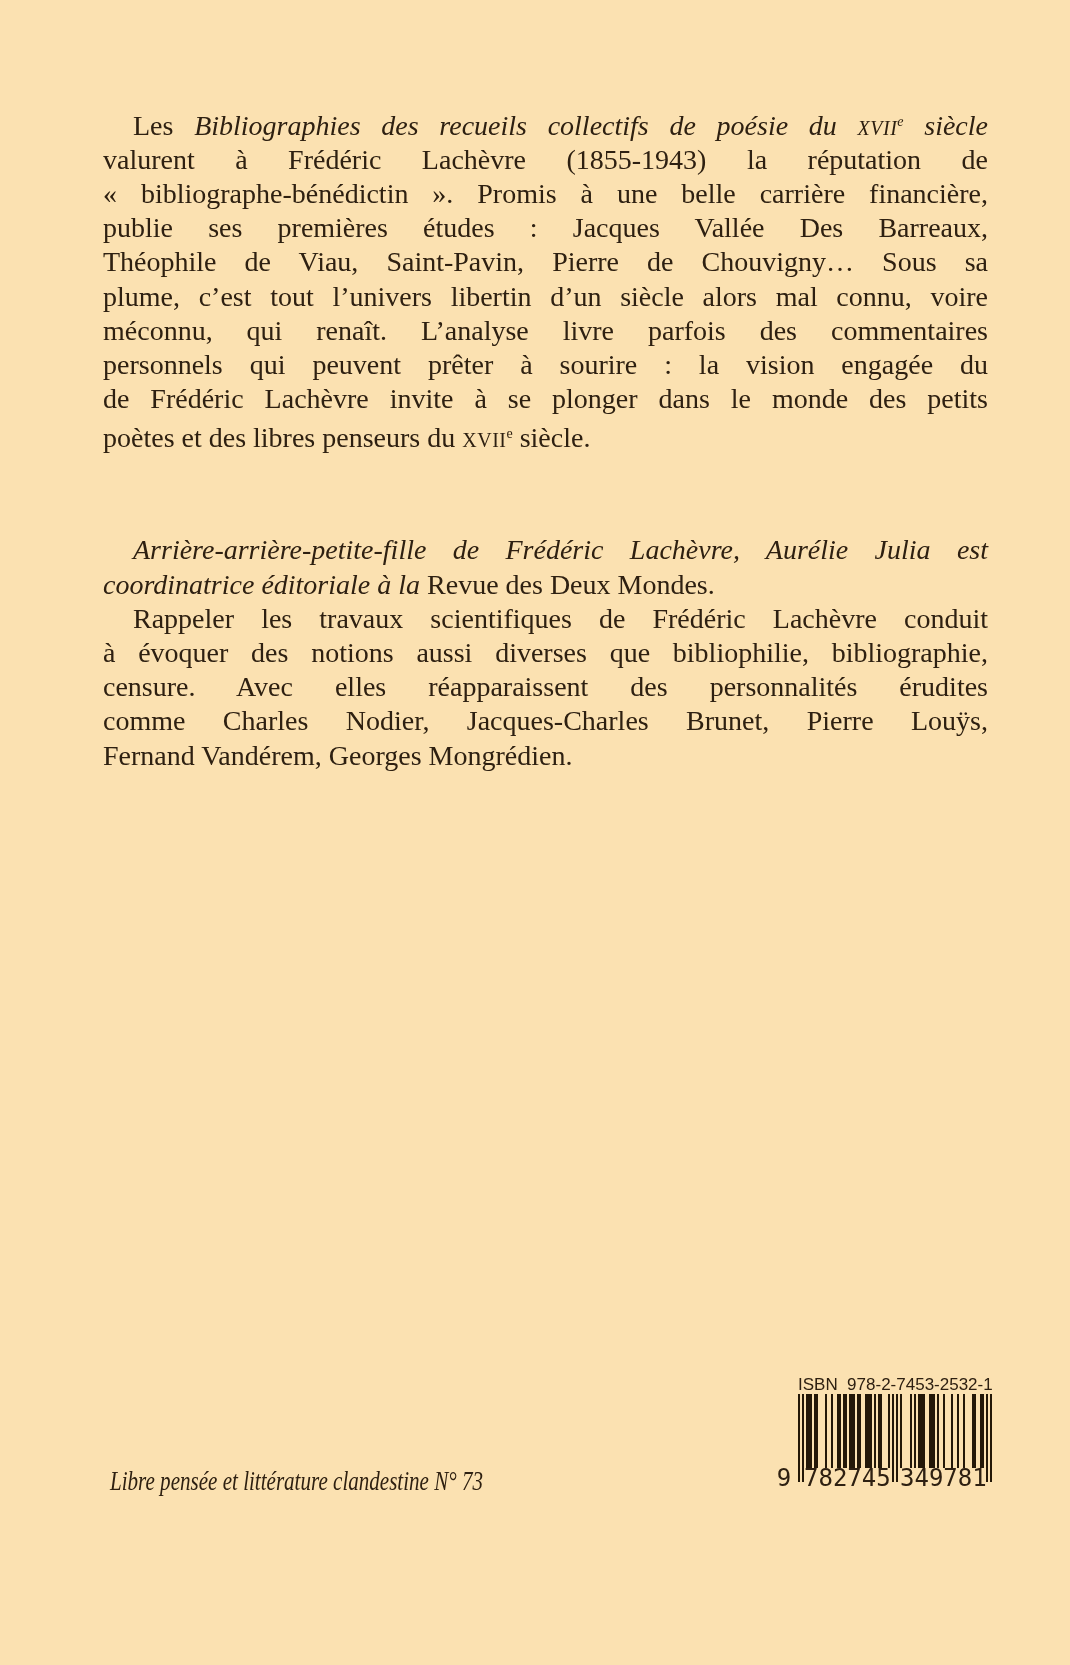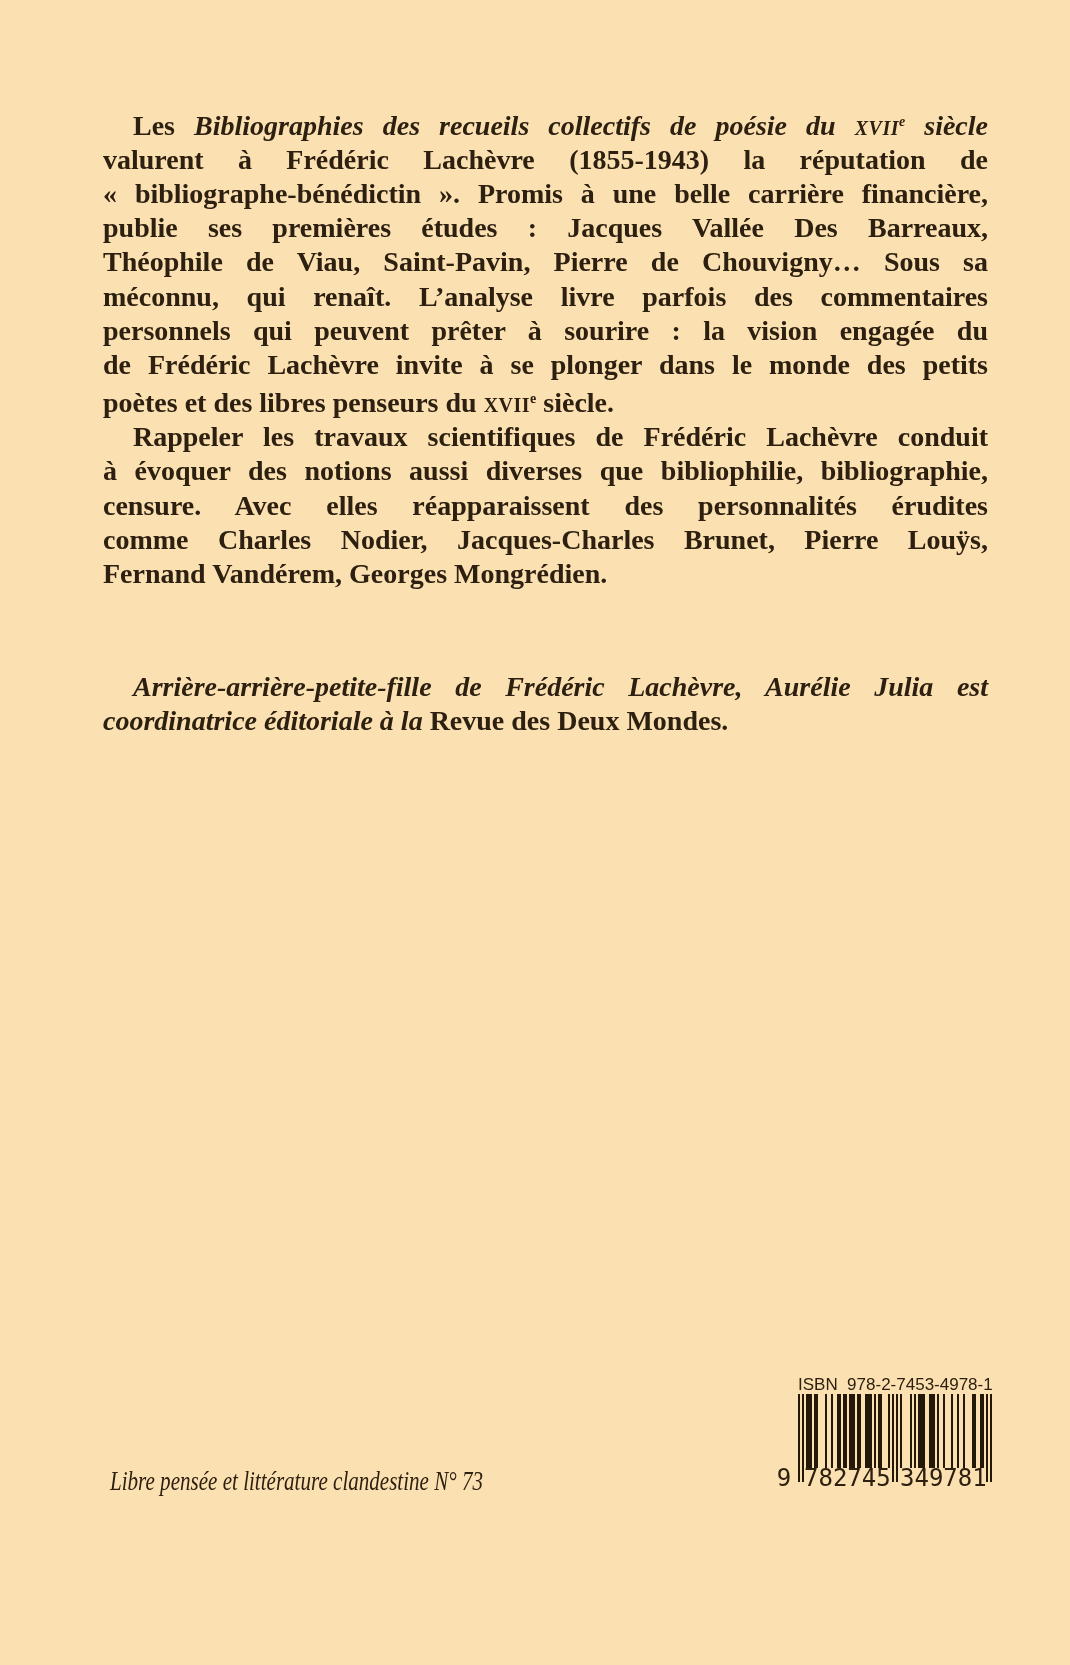--- a/index.html
+++ b/index.html
@@ -19,21 +19,20 @@
     position:absolute;
     left:103px;top:105px;width:885px;
     font-size:28px;line-height:34.2px;
   }
   .para{margin:0;}
   .para.italic-note{margin-top:79px;}
   .jline{
     text-align:justify;
     text-align-last:justify;
     white-space:normal;
-    font-weight:bold;
   }
   .jline.last{text-align-last:left;}
   .jline.indent{text-indent:30px;}
   .seg-r{font-style:normal;}
   .seg-i{font-style:italic;}
   .seg-sc{font-variant:small-caps;letter-spacing:0.5px;}
   .seg-isc{font-style:italic;font-variant:small-caps;letter-spacing:0.5px;}
   .seg-sup{font-size:0.5em;vertical-align:0.62em;}
   .seg-isup{font-style:italic;font-size:0.5em;vertical-align:0.62em;}
   .series{
@@ -65,42 +64,43 @@
 
 <div class="cover">
 
   <div class="text-block" id="blurb">
       <div class="para">
         <div class="jline indent"><span class="seg-r">Les </span><span class="seg-i">Bibliographies des recueils collectifs de poésie du </span><span class="seg-isc">xvii</span><span class="seg-isup">e</span><span class="seg-i"> siècle</span></div>
         <div class="jline"><span class="seg-r">valurent à Frédéric Lachèvre (1855-1943) la réputation de</span></div>
         <div class="jline"><span class="seg-r">« bibliographe-bénédictin ». Promis à une belle carrière financière,</span></div>
         <div class="jline"><span class="seg-r">publie ses premières études : Jacques Vallée Des Barreaux,</span></div>
         <div class="jline"><span class="seg-r">Théophile de Viau, Saint-Pavin, Pierre de Chouvigny… Sous sa</span></div>
+        <div class="jline"><span class="seg-r">plume, c’est tout l’univers libertin d’un siècle alors mal connu, voire</span></div>
         <div class="jline"><span class="seg-r">méconnu, qui renaît. L’analyse livre parfois des commentaires</span></div>
         <div class="jline"><span class="seg-r">personnels qui peuvent prêter à sourire : la vision engagée du</span></div>
         <div class="jline"><span class="seg-r">de Frédéric Lachèvre invite à se plonger dans le monde des petits</span></div>
         <div class="jline last"><span class="seg-r">poètes et des libres penseurs du </span><span class="seg-sc">xvii</span><span class="seg-sup">e</span><span class="seg-r"> siècle.</span></div>
+      </div>
+      <div class="para italic-note">
+        <div class="jline indent"><span class="seg-i">Arrière-arrière-petite-fille de Frédéric Lachèvre, Aurélie Julia est</span></div>
+        <div class="jline last"><span class="seg-i">coordinatrice éditoriale à la </span><span class="seg-r">Revue des Deux Mondes.</span></div>
       </div>
       <div class="para">
         <div class="jline indent"><span class="seg-r">Rappeler les travaux scientifiques de Frédéric Lachèvre conduit</span></div>
         <div class="jline"><span class="seg-r">à évoquer des notions aussi diverses que bibliophilie, bibliographie,</span></div>
         <div class="jline"><span class="seg-r">censure. Avec elles réapparaissent des personnalités érudites</span></div>
         <div class="jline"><span class="seg-r">comme Charles Nodier, Jacques-Charles Brunet, Pierre Louÿs,</span></div>
         <div class="jline last"><span class="seg-r">Fernand Vandérem, Georges Mongrédien.</span></div>
       </div>
-      <div class="para italic-note">
-        <div class="jline indent"><span class="seg-i">Arrière-arrière-petite-fille de Frédéric Lachèvre, Aurélie Julia est</span></div>
-        <div class="jline last"><span class="seg-i">coordinatrice éditoriale à la </span><span class="seg-r">Revue des Deux Mondes.</span></div>
-      </div>
     </div>
 
   <div class="series">Libre pensée et littérature clandestine N° 73</div>
 
   <div class="isbn-block">
-    <div class="isbn-label">ISBN  978-2-7453-4978-1</div>
+    <div class="isbn-label">ISBN  978-2-7453-2532-1</div>
     <svg class="barcode-svg" id="barcode" viewBox="0 0 95 44" preserveAspectRatio="none" shape-rendering="crispEdges">
         <rect x="0" y="0" width="1" height="44" fill="#241808"></rect>
         <rect x="2" y="0" width="1" height="44" fill="#241808"></rect>
         <rect x="4" y="0" width="1" height="37" fill="#241808"></rect>
         <rect x="5" y="0" width="1" height="37" fill="#241808"></rect>
         <rect x="6" y="0" width="1" height="37" fill="#241808"></rect>
         <rect x="8" y="0" width="1" height="37" fill="#241808"></rect>
         <rect x="9" y="0" width="1" height="37" fill="#241808"></rect>
         <rect x="13" y="0" width="1" height="37" fill="#241808"></rect>
         <rect x="16" y="0" width="1" height="37" fill="#241808"></rect>

